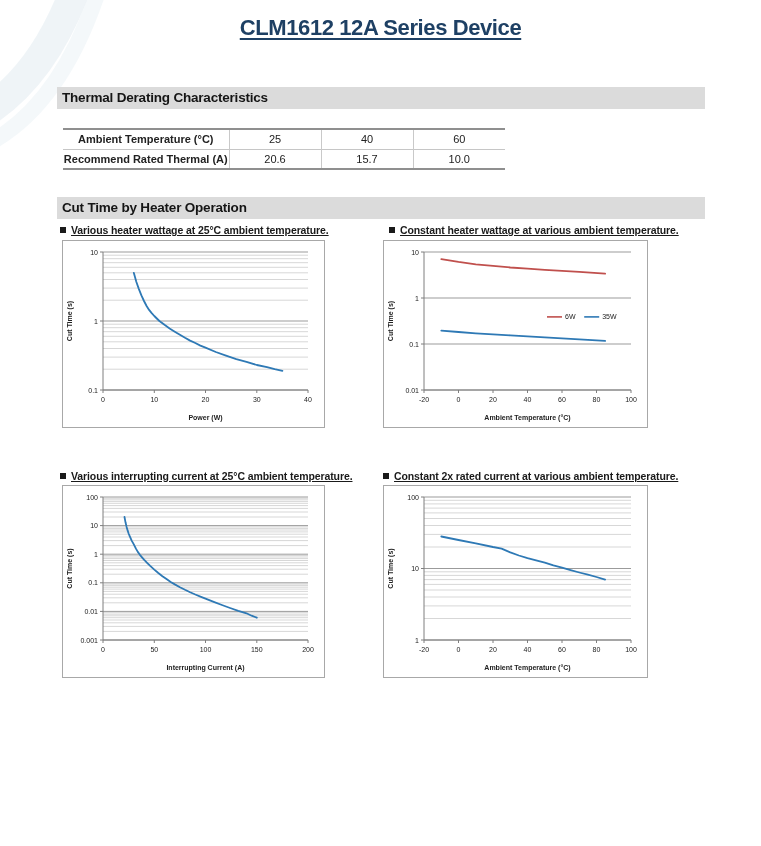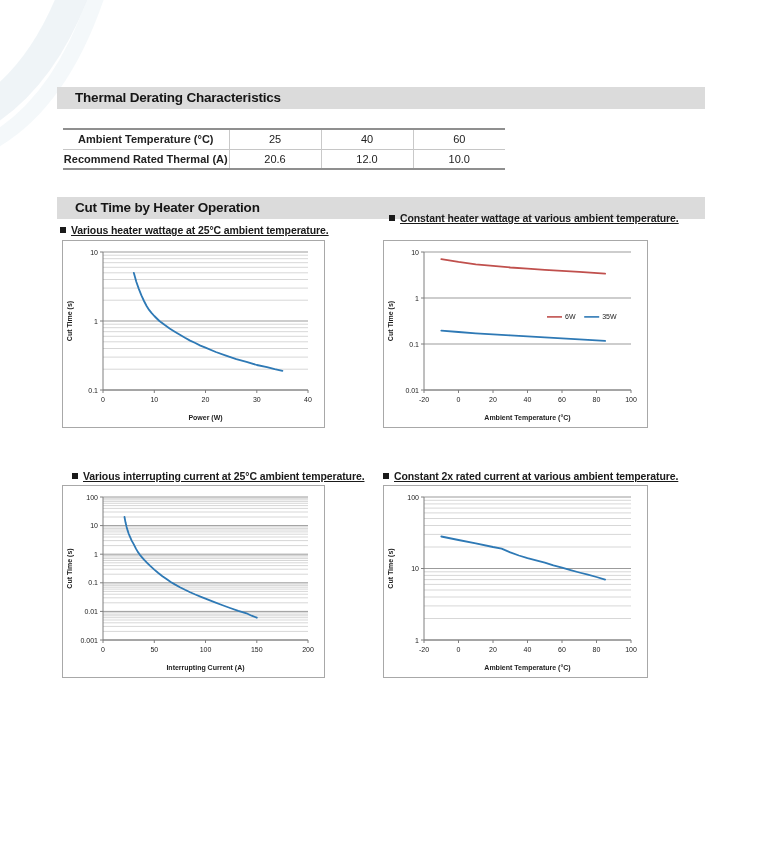--- a/index.html
+++ b/index.html
@@ -4,71 +4,74 @@
 <style>
   * { margin:0; padding:0; box-sizing:border-box; }
   html,body { background:#ffffff; }
   body { font-family:"Liberation Sans", sans-serif; }
   .page { position:relative; width:761px; height:846px; background:#fff; overflow:hidden; }
   .corner-svg { position:absolute; left:0; top:0; pointer-events:none; }
   .doc-title { position:absolute; top:15px; left:0; width:100%; text-align:center; }
   .doc-title span { font-size:22px; font-weight:bold; color:#1E4064; letter-spacing:-0.4px;
                     text-decoration:underline; text-decoration-thickness:2px; text-underline-offset:3px; }
   .section-bar { position:absolute; left:57px; width:648px; height:22px; background:#DBDBDB;
-                 line-height:22px; padding-left:18px; font-size:13.5px; font-weight:bold; color:#151515;
+                 line-height:22px; padding-left:5px; font-size:13.5px; font-weight:bold; color:#151515;
                  letter-spacing:-0.2px; }
   .bar-thermal { top:87px; }
   .bar-heater  { top:197px; }
   .bar-current { top:443px; }
   table.derating { position:absolute; left:63px; top:128px; width:442px; border-collapse:collapse;
                    font-size:11px; color:#222; border-top:2px solid #8F8F8F; border-bottom:2px solid #8F8F8F; }
   table.derating td { height:20px; text-align:center; vertical-align:middle; border-left:1px solid #C9C9C9; }
   table.derating td:first-child { border-left:none; font-weight:bold; width:166px; }
   table.derating tr + tr td { border-top:1px solid #C6C6C6; }
   table.derating td.val { width:92px; }
   .caption { position:absolute; font-size:10.5px; font-weight:bold; color:#1A1A1A;
              letter-spacing:-0.1px; white-space:nowrap;text-decoration:underline; }
   .caption .bullet { display:inline-block; width:6px; height:6px; background:#1A1A1A;
                      margin-right:5px; margin-bottom:1px; }
   .cap-heater-left  { left:60px;  top:224px; }
-  .cap-heater-right { left:383px; top:212px;padding-left:6px; }
-  .cap-current-left  { left:72px;  top:470px; }
+  .cap-heater-right { left:383px; top:224px;padding-left:6px; }
+  .cap-current-left  { left:60px;  top:470px; }
   .cap-current-right { left:383px; top:470px; }
   .chart-box { position:absolute; background:#fff; border:1px solid #A8A8A8; }
   .chart-0 { left:62px;  top:240px; width:263px; height:188px; }
   .chart-1 { left:383px; top:240px; width:265px; height:188px; }
   .chart-2 { left:62px;  top:485px; width:263px; height:193px; }
   .chart-3 { left:383px; top:485px; width:265px; height:193px; }
   .chart-box svg text { fill:#222222; }
 </style>
 </head>
 <body>
 
 <div class="page">
 
   <svg class="corner-svg" width="220" height="150" viewBox="0 0 220 150">
     <path d="M -50 130 Q 45 95 85 -40" stroke="#E2EBF0" stroke-width="30" fill="none" opacity="0.55"></path>
     <path d="M -25 150 Q 70 110 110 -50" stroke="#EDF3F6" stroke-width="16" fill="none" opacity="0.6"></path>
   </svg>
 
+  <div class="doc-title">
+    <span>CLM1612 12A Series Device</span>
+  </div>
 
   <div class="section-bar bar-thermal">Thermal Derating Characteristics</div>
 
   <table class="derating">
     <tbody>
         <tr>
       <td>Ambient Temperature (°C)</td>
       <td class="val">25</td>
       <td class="val">40</td>
       <td class="val">60</td>
     </tr>
     <tr>
       <td>Recommend Rated Thermal (A)</td>
       <td class="val">20.6</td>
-      <td class="val">12.0</td>
+      <td class="val">15.7</td>
       <td class="val">10.0</td>
     </tr>
   </tbody>
     </table>
 
   <div class="section-bar bar-heater">Cut Time by Heater Operation</div>
 
   <div class="caption cap-heater-left">
     <span class="bullet"></span><span>Various heater wattage at 25°C ambient temperature.</span>
   </div>

